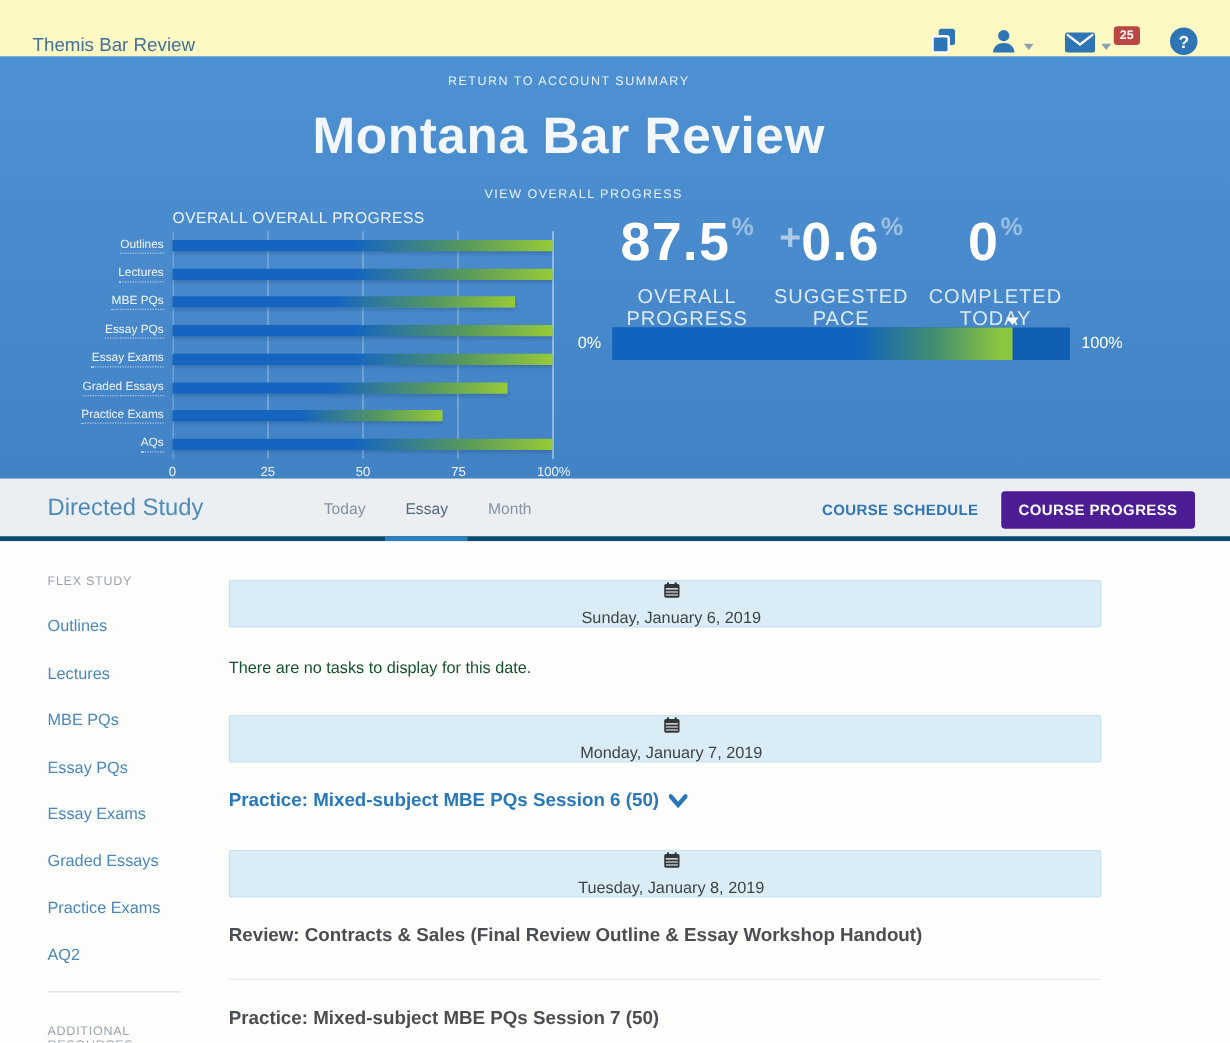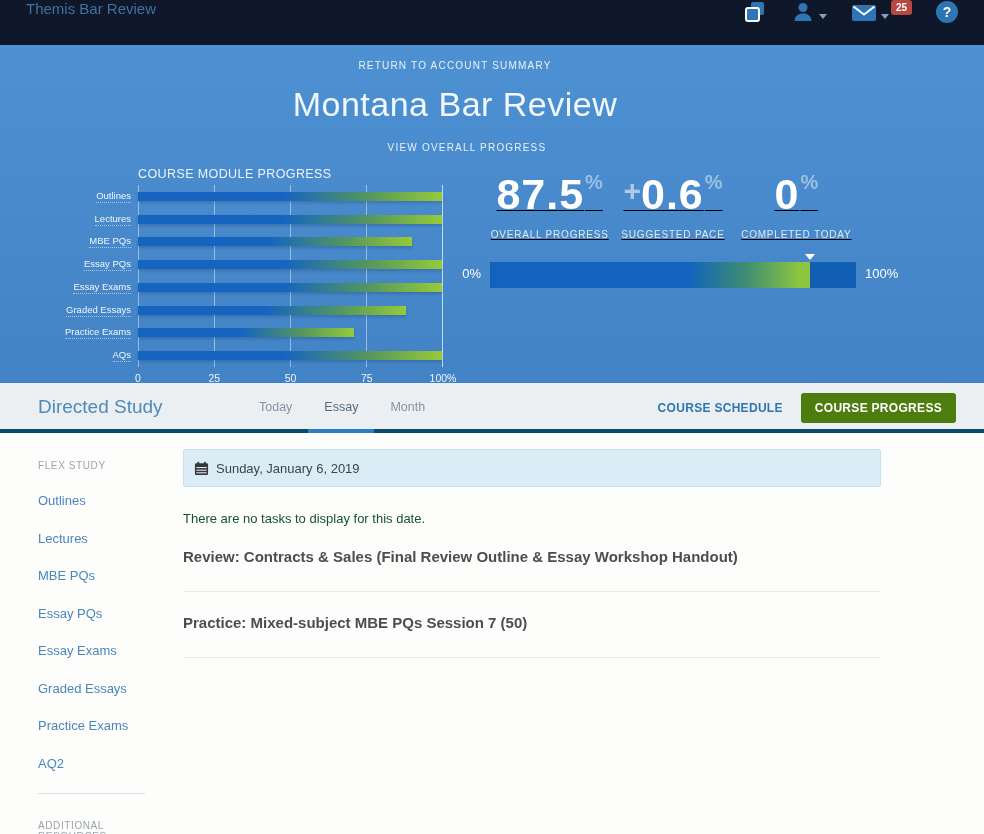--- a/index.html
+++ b/index.html
@@ -1,96 +1,96 @@
 <!DOCTYPE html>
 <html><head>
 <meta charset="utf-8">
 <style>
   * { margin:0; padding:0; box-sizing:border-box; }
   html,body { width:984px; height:834px; overflow:hidden; background:#fff;
     font-family:"Liberation Sans","DejaVu Sans",sans-serif; }
 
   
-  .top-header { height:45px; background:#0f172a; display:flex; align-items:flex-start;
+  .top-header { height:45px; background:#fef9c3; display:flex; align-items:flex-end;
     justify-content:space-between; padding:0 26px; }
   .app-title { color:#41719c; font-size:15px; cursor:pointer; }
   .header-icons { display:flex; align-items:center; gap:24px; }
   .hicon { display:flex; align-items:flex-start; cursor:pointer; position:relative; }
   .caret { width:0; height:0; border-left:4px solid transparent; border-right:4px solid transparent;
     border-top:5px solid #8aa0b5; margin:14px 0 0 4px; }
   .badge { background:#b94743; color:#fff; font-size:10px; font-weight:bold;
     border-radius:3px; padding:2px 5px; margin:0 0 8px 2px; }
   .help-circle { width:22px; height:22px; border-radius:50%; background:#2e75b5; color:#fff;
     font-weight:bold; font-size:14px; display:flex; align-items:center; justify-content:center; }
 
   
   .hero { position:relative; height:338px;
     background:linear-gradient(180deg,#4e91d3 0%,#4789ca 55%,#4283c6 100%); }
   .hero-center { position:absolute; left:0; top:0; width:910px; text-align:center; }
   .return-link { display:inline-block; margin-top:15px; color:rgba(255,255,255,.88);
     font-size:10px; letter-spacing:1.2px; cursor:pointer; }
-  .hero-title { margin-top:12px; color:#f2f7fc; font-size:34px; font-weight:400; letter-spacing:.5px; }
+  .hero-title { margin-top:12px; color:#f2f7fc; font-size:41px; font-weight:700; letter-spacing:.5px; }
   .view-link { display:inline-block; margin-top:18px; color:rgba(255,255,255,.88);
     font-size:10px; letter-spacing:1.2px; cursor:pointer;margin-left:24px; }
 
   .chart-title { position:absolute; left:138px; top:122px; color:#eef4fa; font-size:12.5px;
     letter-spacing:.4px; }
   .chart-labels { position:absolute; left:30px; top:140px; width:101px; height:182px; }
   .chart-label-cell { height:22.75px; display:flex; align-items:center; justify-content:flex-end; }
   .chart-label { color:#f0f6fb; font-size:9.5px;
     border-bottom:1px dotted rgba(255,255,255,.55); padding-bottom:1px; cursor:pointer; }
   .chart-plot { position:absolute; left:138px; top:140px; width:305px; height:182px;
     background-image:linear-gradient(90deg, rgba(255,255,255,.45) 1px, transparent 1px);
     background-size:25% 100%; border-right:1px solid rgba(255,255,255,.45); }
   .bar-row { height:22.75px; display:flex; align-items:center; }
   .bar { height:9px;
     background:linear-gradient(90deg,#1565c0 0%,#1565c0 48%,#55975e 76%,#97ca37 100%);
     box-shadow:0 2px 3px rgba(0,20,60,.18); }
   .chart-ticks { position:absolute; left:138px; top:327px; width:305px; height:14px; }
   .chart-ticks span { position:absolute; transform:translateX(-50%); color:#eef4fa; font-size:10.5px; }
 
   .stats { position:absolute; left:488px; top:125px; width:370px; display:flex; }
-  .stat { flex:1; text-align:center;text-decoration:underline; }
+  .stat { flex:1; text-align:center; }
   .stat-plus { font-size:30px; font-weight:bold; color:rgba(255,255,255,.55); vertical-align:8px; }
   .stat-val { font-size:43px; font-weight:bold; color:#fff; letter-spacing:1px; }
   .stat-sup { font-size:20px; font-weight:bold; color:rgba(255,255,255,.45);
     vertical-align:20px; margin-left:1px; }
-  .stat-label { margin-top:10px; color:#ddeaf5; font-size:10px; letter-spacing:.8px; }
+  .stat-label { margin-top:10px; color:#ddeaf5; font-size:16px; letter-spacing:.8px; }
 
   .pbar { position:absolute; left:490px; top:217px; width:366px; height:26px; background:#115fb4; }
   .pbar-fill { position:absolute; left:0; top:0; bottom:0;
     background:linear-gradient(90deg,#1263bd 0%,#1263bd 62%,#3f8d72 80%,#8dc63f 97%); }
   .pbar-marker { position:absolute; top:-8px; width:0; height:0; margin-left:-5px;
     border-left:5px solid transparent; border-right:5px solid transparent; border-top:6px solid #fff; }
   .pbar-label { position:absolute; color:#fff; font-size:13px; top:4px; }
   .pbar-label.left { right:100%; margin-right:9px; }
   .pbar-label.right { left:100%; margin-left:9px; }
 
   
   .tabstrip { position:relative; height:50px; background:#ebeff2; border-bottom:4px solid #0c4a6e; }
   .section-title { position:absolute; left:38px; top:13px; color:#4e8ab9; font-size:19px; cursor:pointer; }
   .tabs { position:absolute; left:243px; top:0; height:50px; display:flex; }
   .tab { padding:17px 16px 0 16px; font-size:12.5px; color:#8593a2; cursor:pointer; height:50px; }
   .tab.active { color:#55677a; border-bottom:4px solid #2e7fc0; }
   .strip-actions { position:absolute; right:28px; top:0; height:50px; display:flex;
     align-items:center; gap:18px; }
   .course-schedule { color:#2e75b5; font-size:12px; font-weight:bold; letter-spacing:.3px; cursor:pointer; }
-  .course-progress { background:#4d7c0f; color:#fff; font-size:12px; font-weight:bold;
+  .course-progress { background:#4c1d95; color:#fff; font-size:12px; font-weight:bold;
     letter-spacing:.3px; border:none; border-radius:3px; padding:8px 14px; cursor:pointer; }
 
   
   .content { position:relative; height:401px; background:#fdfdfc; }
   .sidebar { position:absolute; left:38px; top:27px; width:130px; }
   .side-group-title { color:#9aa4ad; font-size:10px; letter-spacing:.6px; margin-bottom:22px; }
   .side-item { color:#4a87ba; font-size:13px; margin-bottom:22.5px; cursor:pointer; }
   .side-divider { border-top:1px solid #dcdfe2; width:107px; margin:10px 0 26px 0; }
 
   .main { position:absolute; left:183px; top:0; width:698px; }
-  .day-header { margin-top:16px; height:38px; background:#daedf6; border:1px solid #c6e2f0;
-    border-radius:2px; display:flex; align-items:center; padding-left:10px; gap:7px; }
+  .day-header { margin-top:31px; height:38px; background:#daedf6; border:1px solid #c6e2f0;
+    border-radius:2px; display:flex; align-items:center; padding-left:10px; gap:7px;flex-direction:column; }
   .day-header span { color:#3e4347; font-size:13px; }
   .empty-msg { margin:24px 0 6px 0; color:#14532d; font-size:13px; }
   .task { margin-top:22px; font-size:15px; font-weight:bold; display:flex; align-items:center; gap:8px; }
   .task.link { color:#2878ba; cursor:pointer; }
   .task.plain { color:#4b4e51; cursor:pointer; }
   .task.divided { padding-bottom:26px; border-bottom:1px solid #e7e9ea; }
   .day-block.gap-after { margin-bottom:22px; }
 </style>
 </head>
 <body>
@@ -125,21 +125,21 @@
   </div>
 </div>
 
 <div class="hero">
   <div class="hero-center">
     <span class="return-link">RETURN TO ACCOUNT SUMMARY</span>
     <div class="hero-title">Montana Bar Review</div>
     <span class="view-link">VIEW OVERALL PROGRESS</span>
   </div>
 
-  <div class="chart-title">COURSE MODULE PROGRESS</div>
+  <div class="chart-title">OVERALL OVERALL PROGRESS</div>
   <div class="chart-labels" id="chart-labels">
       <div class="chart-label-cell">
         <span class="chart-label">Outlines</span>
       </div>
       <div class="chart-label-cell">
         <span class="chart-label">Lectures</span>
       </div>
       <div class="chart-label-cell">
         <span class="chart-label">MBE PQs</span>
       </div>
@@ -253,21 +253,51 @@
             <rect x="3.5" y="0.8" width="2" height="3.4" rx="0.8" fill="#33373b"></rect>
             <rect x="10.5" y="0.8" width="2" height="3.4" rx="0.8" fill="#33373b"></rect>
             <line x1="2.5" y1="7" x2="13.5" y2="7" stroke="#fff" stroke-width="1"></line>
             <line x1="2.5" y1="9.8" x2="13.5" y2="9.8" stroke="#fff" stroke-width="1"></line>
             <line x1="2.5" y1="12.6" x2="13.5" y2="12.6" stroke="#fff" stroke-width="1"></line>
           </svg>
           <span>Sunday, January 6, 2019</span>
         </div>
         <p class="empty-msg">There are no tasks to display for this date.</p>
       </div>
+      <div class="day-block gap-after">
+        <div class="day-header">
+          <svg width="15" height="15" viewBox="0 0 16 16">
+            <rect x="1" y="2.5" width="14" height="12.5" rx="1.5" fill="#33373b"></rect>
+            <rect x="3.5" y="0.8" width="2" height="3.4" rx="0.8" fill="#33373b"></rect>
+            <rect x="10.5" y="0.8" width="2" height="3.4" rx="0.8" fill="#33373b"></rect>
+            <line x1="2.5" y1="7" x2="13.5" y2="7" stroke="#fff" stroke-width="1"></line>
+            <line x1="2.5" y1="9.8" x2="13.5" y2="9.8" stroke="#fff" stroke-width="1"></line>
+            <line x1="2.5" y1="12.6" x2="13.5" y2="12.6" stroke="#fff" stroke-width="1"></line>
+          </svg>
+          <span>Monday, January 7, 2019</span>
+        </div>
+        <div class="task link">
+          <span>Practice: Mixed-subject MBE PQs Session 6 (50)</span>
+          <svg width="15" height="12" viewBox="0 0 15 12">
+            <path d="M1.5 2 L7.5 9 L13.5 2" fill="none" stroke="#2878ba" stroke-width="3.4" stroke-linecap="round"></path>
+          </svg>
+        </div>
+      </div>
       <div class="day-block">
+        <div class="day-header">
+          <svg width="15" height="15" viewBox="0 0 16 16">
+            <rect x="1" y="2.5" width="14" height="12.5" rx="1.5" fill="#33373b"></rect>
+            <rect x="3.5" y="0.8" width="2" height="3.4" rx="0.8" fill="#33373b"></rect>
+            <rect x="10.5" y="0.8" width="2" height="3.4" rx="0.8" fill="#33373b"></rect>
+            <line x1="2.5" y1="7" x2="13.5" y2="7" stroke="#fff" stroke-width="1"></line>
+            <line x1="2.5" y1="9.8" x2="13.5" y2="9.8" stroke="#fff" stroke-width="1"></line>
+            <line x1="2.5" y1="12.6" x2="13.5" y2="12.6" stroke="#fff" stroke-width="1"></line>
+          </svg>
+          <span>Tuesday, January 8, 2019</span>
+        </div>
         <div class="task plain divided">
           <span>Review: Contracts &amp; Sales (Final Review Outline &amp; Essay Workshop Handout)</span>
         </div>
         <div class="task plain divided">
           <span>Practice: Mixed-subject MBE PQs Session 7 (50)</span>
         </div>
       </div>
     </div>
 </div>
 

